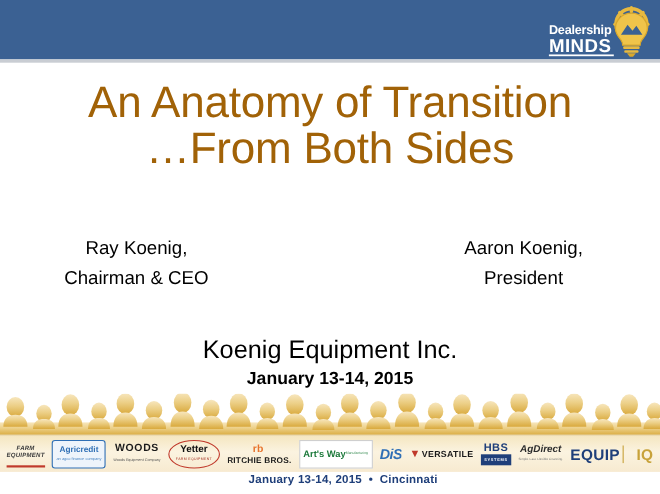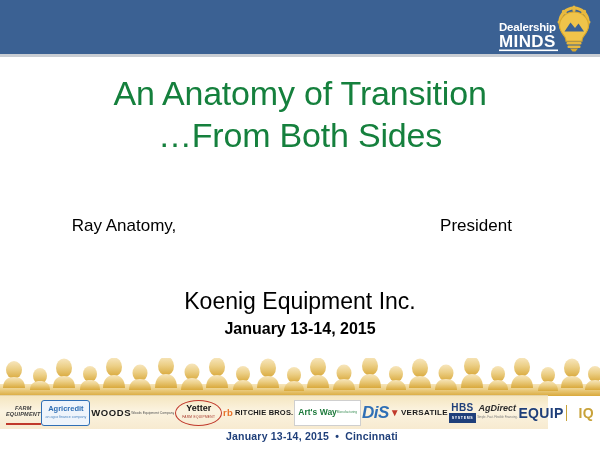--- a/index.html
+++ b/index.html
@@ -41,22 +41,22 @@
   }
 
   
   .title-block {
     position: absolute;
     left: 0; top: 72px;
     width: 600px;
     text-align: center;
   }
   .title-line {
-    color: #15803d;
-    font-size: 34px;
+    color: #a16207;
+    font-size: 40px;
     line-height: 42px;
     letter-spacing: -0.2px;
     white-space: nowrap;
   }
 
   
   .speakers {
     position: absolute;
     left: 0; top: 212px;
     width: 600px;
@@ -70,21 +70,21 @@
     line-height: 27px;
   }
   .speaker-left { padding-right: 60px; }
   .speaker-right { padding-left: 44px; }
   .speaker-name { display: block; }
   .speaker-role { display: block; }
 
   
   .company-block {
     position: absolute;
-    left: 0; top: 286px;
+    left: 0; top: 302px;
     width: 600px;
     text-align: center;
   }
   .company-name {
     color: #000000;
     font-size: 23px;
     line-height: 30px;
   }
   .company-date {
     color: #000000;
@@ -100,21 +100,21 @@
     left: 0; top: 358px;
     width: 600px;
     height: 38px;
   }
   .audience-band svg { display: block; }
 
   
   .sponsor-strip {
     position: absolute;
     left: 0; top: 395px;
-    width: 548px;
+    width: 600px;
     height: 33px;
     background: linear-gradient(180deg, #f5e6c0 0%, #fbf3e0 45%, #f7ead0 100%);
     border-top: 1px solid #e5d3a8;
     border-bottom: 1px solid #d8c header;
   }
   .sponsor-strip-inner {
     position: absolute;
     left: 0; top: 0;
     width: 600px;
     height: 33px;
@@ -150,51 +150,51 @@
     font-size: 7.5px;
     color: #2f6fb5;
     border: 1px solid #2f6fb5;
     border-radius: 3px;
     padding: 1px 3px;
     line-height: 8px;
     background: #eef4fb;
   }
   .sp-agricredit .sub { font-size: 3.6px; font-weight: normal; color:#4b86c4; }
   .sp-woods {
-    flex-direction: row;
+    flex-direction: column;
     font-size: 9.5px;
     color: #1a1a1a;
     letter-spacing: 0.6px;
     line-height: 10px;
   }
   .sp-woods .sub { font-size: 3.4px; font-weight: normal; color:#555; letter-spacing:0; }
   .sp-yetter {
     flex-direction: column;
     font-size: 9px;
     color: #111;
     line-height: 9px;
     border: 1.2px solid #c0392b;
     border-radius: 50%;
     padding: 1px 6px;
   }
   .sp-yetter .sub { font-size: 3.2px; font-weight: normal; color:#a53125; letter-spacing:0.3px; }
-  .sp-ritchie { font-size: 7.5px; color: #1a1a1a; letter-spacing: 0.2px; }
+  .sp-ritchie { font-size: 7.5px; color: #1a1a1a; letter-spacing: 0.2px; flex-direction: column; }
   .sp-ritchie .rb { color: #e8722b; font-size: 9.5px; margin-right: 2px; }
   .sp-artsway {
     flex-direction: row;
     font-size: 8.5px;
     color: #1d7a3c;
     line-height: 9px;
     background: #ffffff;
     border: 1px solid #cfcfcf;
     padding: 1px 3px;
   }
   .sp-artsway .sub { font-size: 3.2px; font-weight: normal; color:#3c8f57; }
   .sp-dis {
-    font-size: 17px;
+    font-size: 13px;
     color: #2f6fb5;
     font-style: italic;
     letter-spacing: -0.5px;
   }
   .sp-versatile { font-size: 8px; color: #1a1a1a; letter-spacing: 0.3px; }
   .sp-versatile .mark { color: #c0392b; font-size: 10px; margin-right: 1px; }
   .sp-hbs {
     flex-direction: column;
     font-size: 10px;
     color: #1f3f7a;
@@ -267,23 +267,25 @@
     </svg>
   </div>
 
   <div class="title-block">
     <div class="title-line">An Anatomy of Transition</div>
     <div class="title-line">…From Both Sides</div>
   </div>
 
   <div class="speakers">
     <div class="speaker speaker-left">
-      <span class="speaker-name">Ray Anatomy,</span>
+      <span class="speaker-name">Ray Koenig,</span>
+      <span class="speaker-role">Chairman &amp; CEO</span>
     </div>
     <div class="speaker speaker-right">
+      <span class="speaker-name">Aaron Koenig,</span>
       <span class="speaker-role">President</span>
     </div>
   </div>
 
   <div class="company-block">
     <div class="company-name">Koenig Equipment Inc.</div>
     <div class="company-date">January 13-14, 2015</div>
   </div>
 
   <div class="audience-band">

